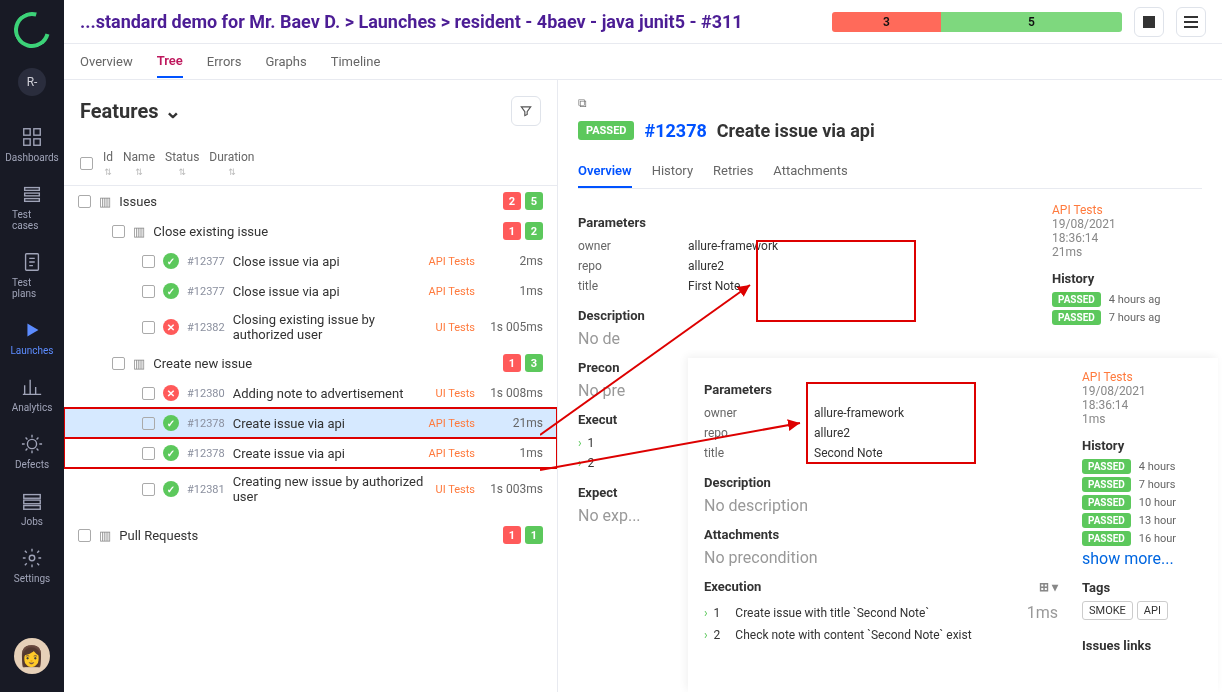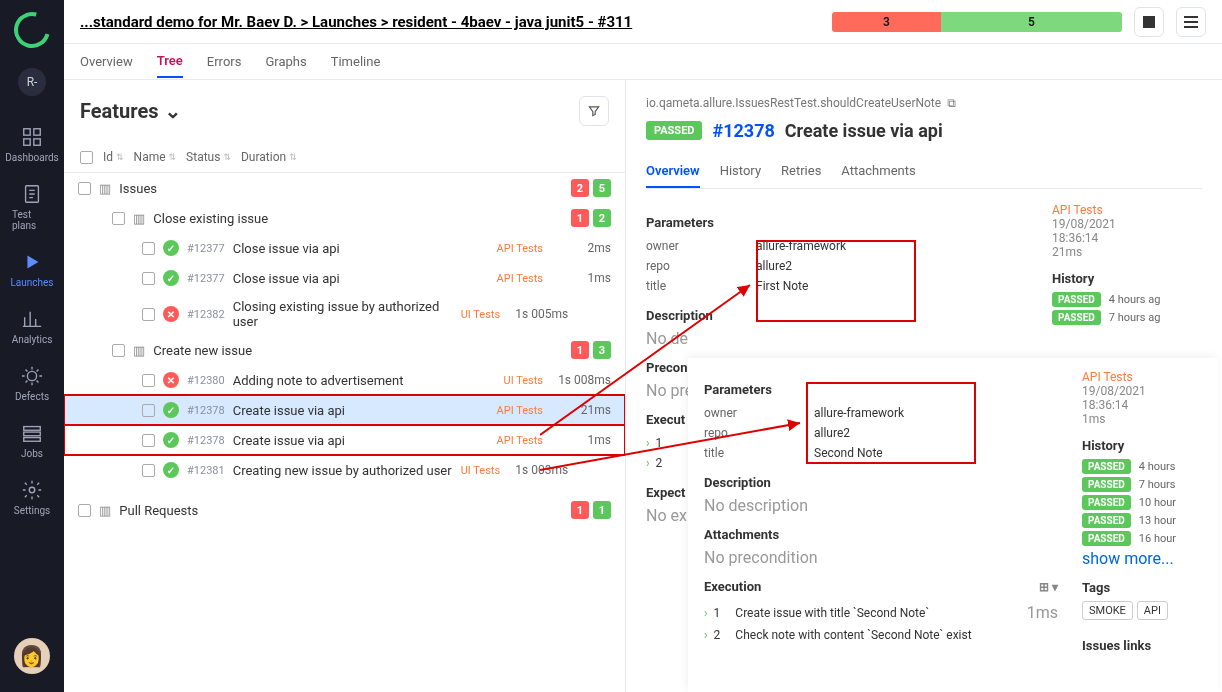--- a/index.html
+++ b/index.html
@@ -9,37 +9,37 @@
 .sidebar-logo { width: 36px; height: 36px; border: 4px solid #3cd278; border-radius: 50%; border-right-color: transparent; transform: rotate(-30deg); margin-bottom: 20px; }
 .sidebar-avatar-top { width: 28px; height: 28px; border-radius: 50%; background: #2a2d3d; color: #d0d0d8; display: flex; align-items: center; justify-content: center; font-size: 12px; margin-bottom: 20px; }
 .sidebar-item { width: 40px; display: flex; flex-direction: column; align-items: center; padding: 10px 0; cursor: pointer; color: #a0a4b8; font-size: 10px; gap: 4px; }
 .sidebar-item.active { color: #5c8cff; }
 .sidebar-item svg, .sidebar-item .icon { width: 22px; height: 22px; }
 .sidebar .spacer { flex: 1; }
 .sidebar-avatar-bottom { width: 36px; height: 36px; border-radius: 50%; background: #e6d0b8; margin-bottom: 18px; overflow: hidden; display:flex; align-items:center; justify-content:center; font-size:20px;}
 
 .main { position: absolute; left: 64px; top: 0; width: 1158px; height: 692px; }
 .topbar { height: 44px; display: flex; align-items: center; padding: 0 16px; gap: 12px; border-bottom: 1px solid #e8eaf0; }
-.breadcrumb { font-size: 15px; font-weight: 700; color: #000000; flex-shrink: 0; text-decoration: underline; }
+.breadcrumb { font-size: 18px; font-weight: 700; color: #4c1d95; flex-shrink: 0; }
 .topbar-bars { display: flex; height: 20px; width: 290px; border-radius: 3px; overflow: hidden; margin-left: auto; }
 .topbar-bar { display: flex; align-items: center; justify-content: center; color: #111; font-weight: 600; font-size: 12px; }
 .topbar-btn { width: 30px; height: 30px; border: 1px solid #dfe3ea; border-radius: 6px; display: flex; align-items: center; justify-content: center; cursor: pointer; }
 
 .tabs { height: 36px; display: flex; align-items: center; gap: 24px; padding: 0 16px; border-bottom: 1px solid #e8eaf0; font-size: 13px; }
 .tab { color: #666; padding: 8px 0; cursor: pointer; }
 .tab.active { color: #be185d; border-bottom: 2px solid #0052ff; font-weight: 600; }
 
 .content { display: flex; height: calc(692px - 80px); }
-.left-panel { width: 562px; border-right: 1px solid #e8eaf0; display: flex; flex-direction: column; }
+.left-panel { width: 494px; border-right: 1px solid #e8eaf0; display: flex; flex-direction: column; }
 .panel-header { padding: 16px; display: flex; align-items: center; }
 .panel-title { font-size: 20px; font-weight: 700; display: flex; align-items: center; gap: 6px; }
 .filter-btn { margin-left: auto; width: 30px; height: 30px; border: 1px solid #dfe3ea; border-radius: 6px; display: flex; align-items: center; justify-content: center; cursor: pointer; }
 
 .tree-header { display: flex; align-items: center; padding: 8px 16px; border-bottom: 1px solid #e8eaf0; font-size: 12px; color: #666; gap: 10px; }
-.tree-header .hcol { display: flex; align-items: center; gap: 3px; }
+.tree-header .hcol { display: flex; align-items: center; gap: 3px; flex-direction: column; }
 
 .tree { overflow-y: auto; }
 .row { display: flex; align-items: center; padding: 6px 14px; font-size: 13px; gap: 8px; cursor: pointer; min-height: 30px; }
 .row.group { font-weight: 400; }
 .row.test { padding-left: 14px; }
 .row.selected { background: #d6e9ff; }
 .row .indent1 { width: 26px; }
 .row .indent2 { width: 56px; }
 .chk { width: 13px; height: 13px; border: 1px solid #aaa; border-radius: 2px; flex-shrink: 0; }
 .folder-icon, .chev-icon { color: #888; }
@@ -102,20 +102,28 @@
     <svg viewBox="0 0 24 24" fill="none" stroke="currentColor" stroke-width="1.5">
         <rect x="3" y="3" width="7" height="7"></rect>
         <rect x="14" y="3" width="7" height="7"></rect>
         <rect x="3" y="14" width="7" height="7"></rect>
         <rect x="14" y="14" width="7" height="7"></rect>
       </svg>
     <span>Dashboards</span>
   </div>
   <div class="sidebar-item">
     <svg viewBox="0 0 24 24" fill="none" stroke="currentColor" stroke-width="1.5">
+        <rect x="4" y="5" width="16" height="3"></rect>
+        <rect x="4" y="11" width="16" height="3"></rect>
+        <rect x="4" y="17" width="16" height="3"></rect>
+      </svg>
+    <span>Test cases</span>
+  </div>
+  <div class="sidebar-item">
+    <svg viewBox="0 0 24 24" fill="none" stroke="currentColor" stroke-width="1.5">
         <rect x="5" y="3" width="14" height="18" rx="1"></rect>
         <path d="M9 8h6M9 12h6M9 16h4"></path>
       </svg>
     <span>Test plans</span>
   </div>
   <div class="sidebar-item active">
     <svg viewBox="0 0 24 24" fill="currentColor">
         <path d="M7 5v14l12-7z"></path>
       </svg>
     <span>Launches</span>
@@ -318,21 +326,20 @@
           <div class="right-gap">
             <div class="count-badge count-red">1</div>
             <div class="count-badge count-green">1</div>
           </div>
         </div>
       </div>
     </div>
 
     <div class="right-panel">
       <div class="test-path">
-        <span>io.qameta.allure.IssuesRestTest.shouldCreateUserNote</span>
         <span class="copy-icon"></span>
       </div>
       <div class="test-title">
         <span class="badge-passed">PASSED</span>
         <span class="test-title-id">#12378</span>
         <span class="test-title-name">Create issue via api</span>
       </div>
       <div class="detail-tabs">
         <div class="detail-tab active">Overview</div>
         <div class="detail-tab">History</div>

